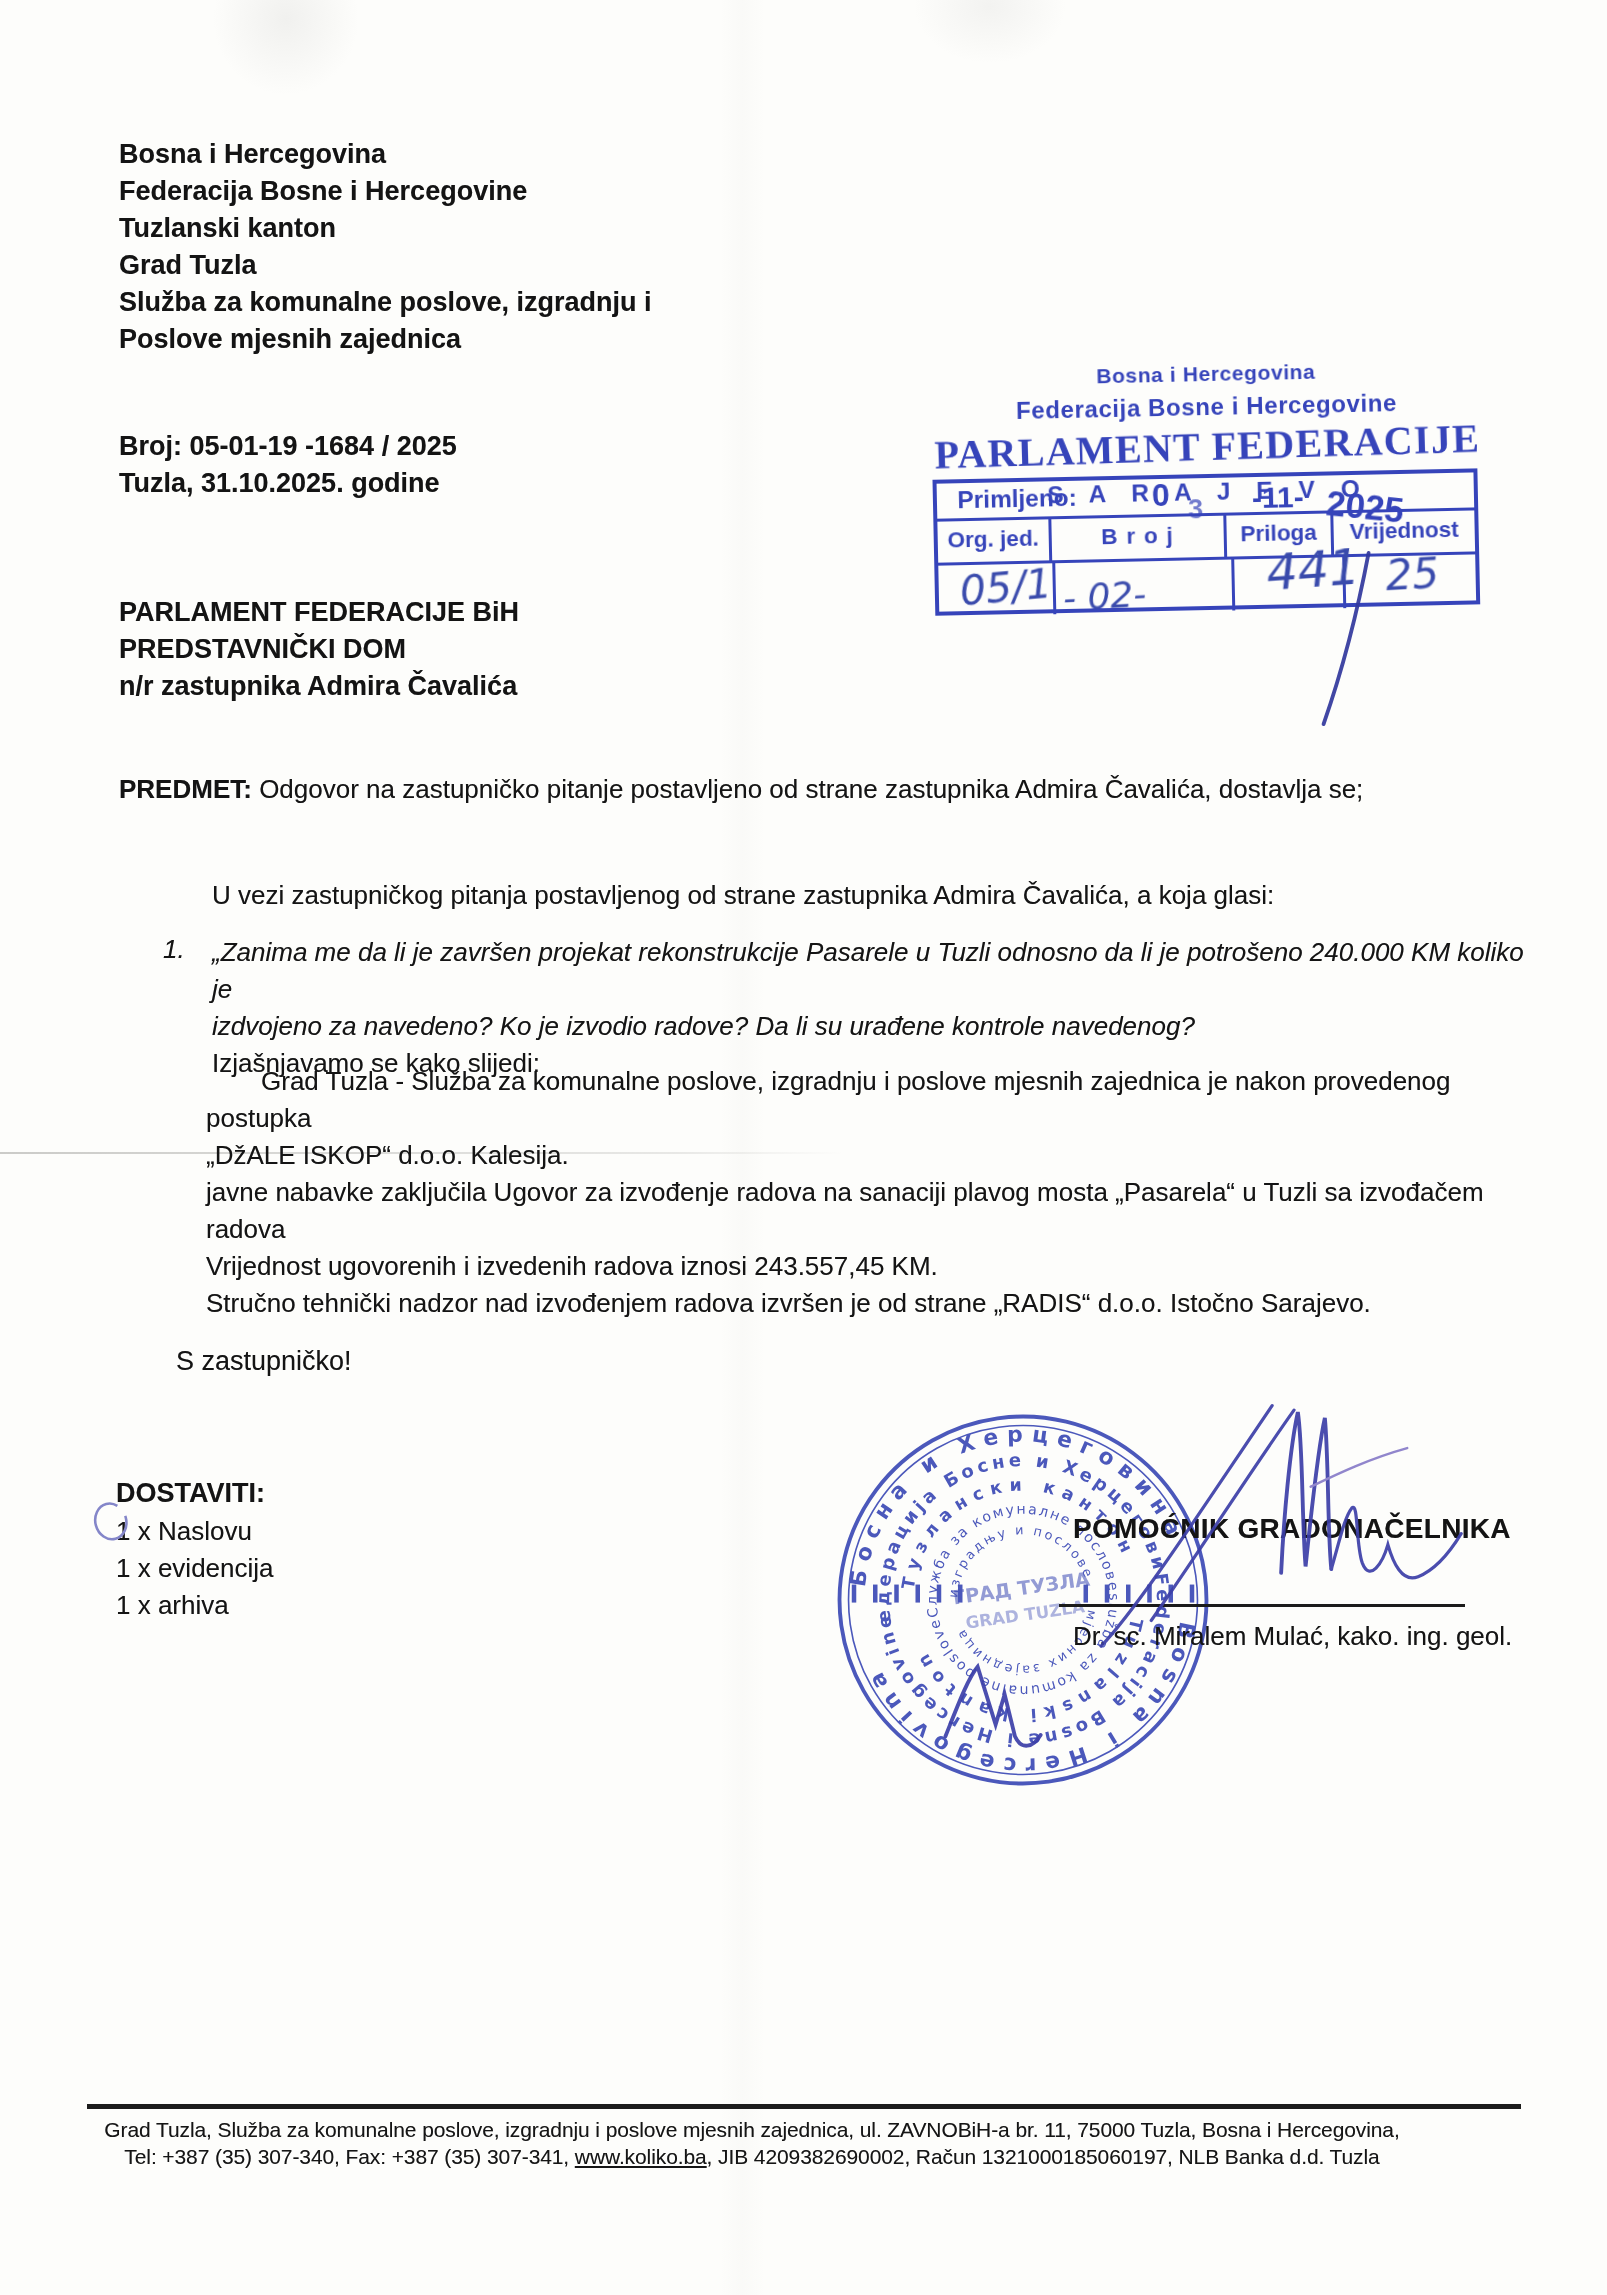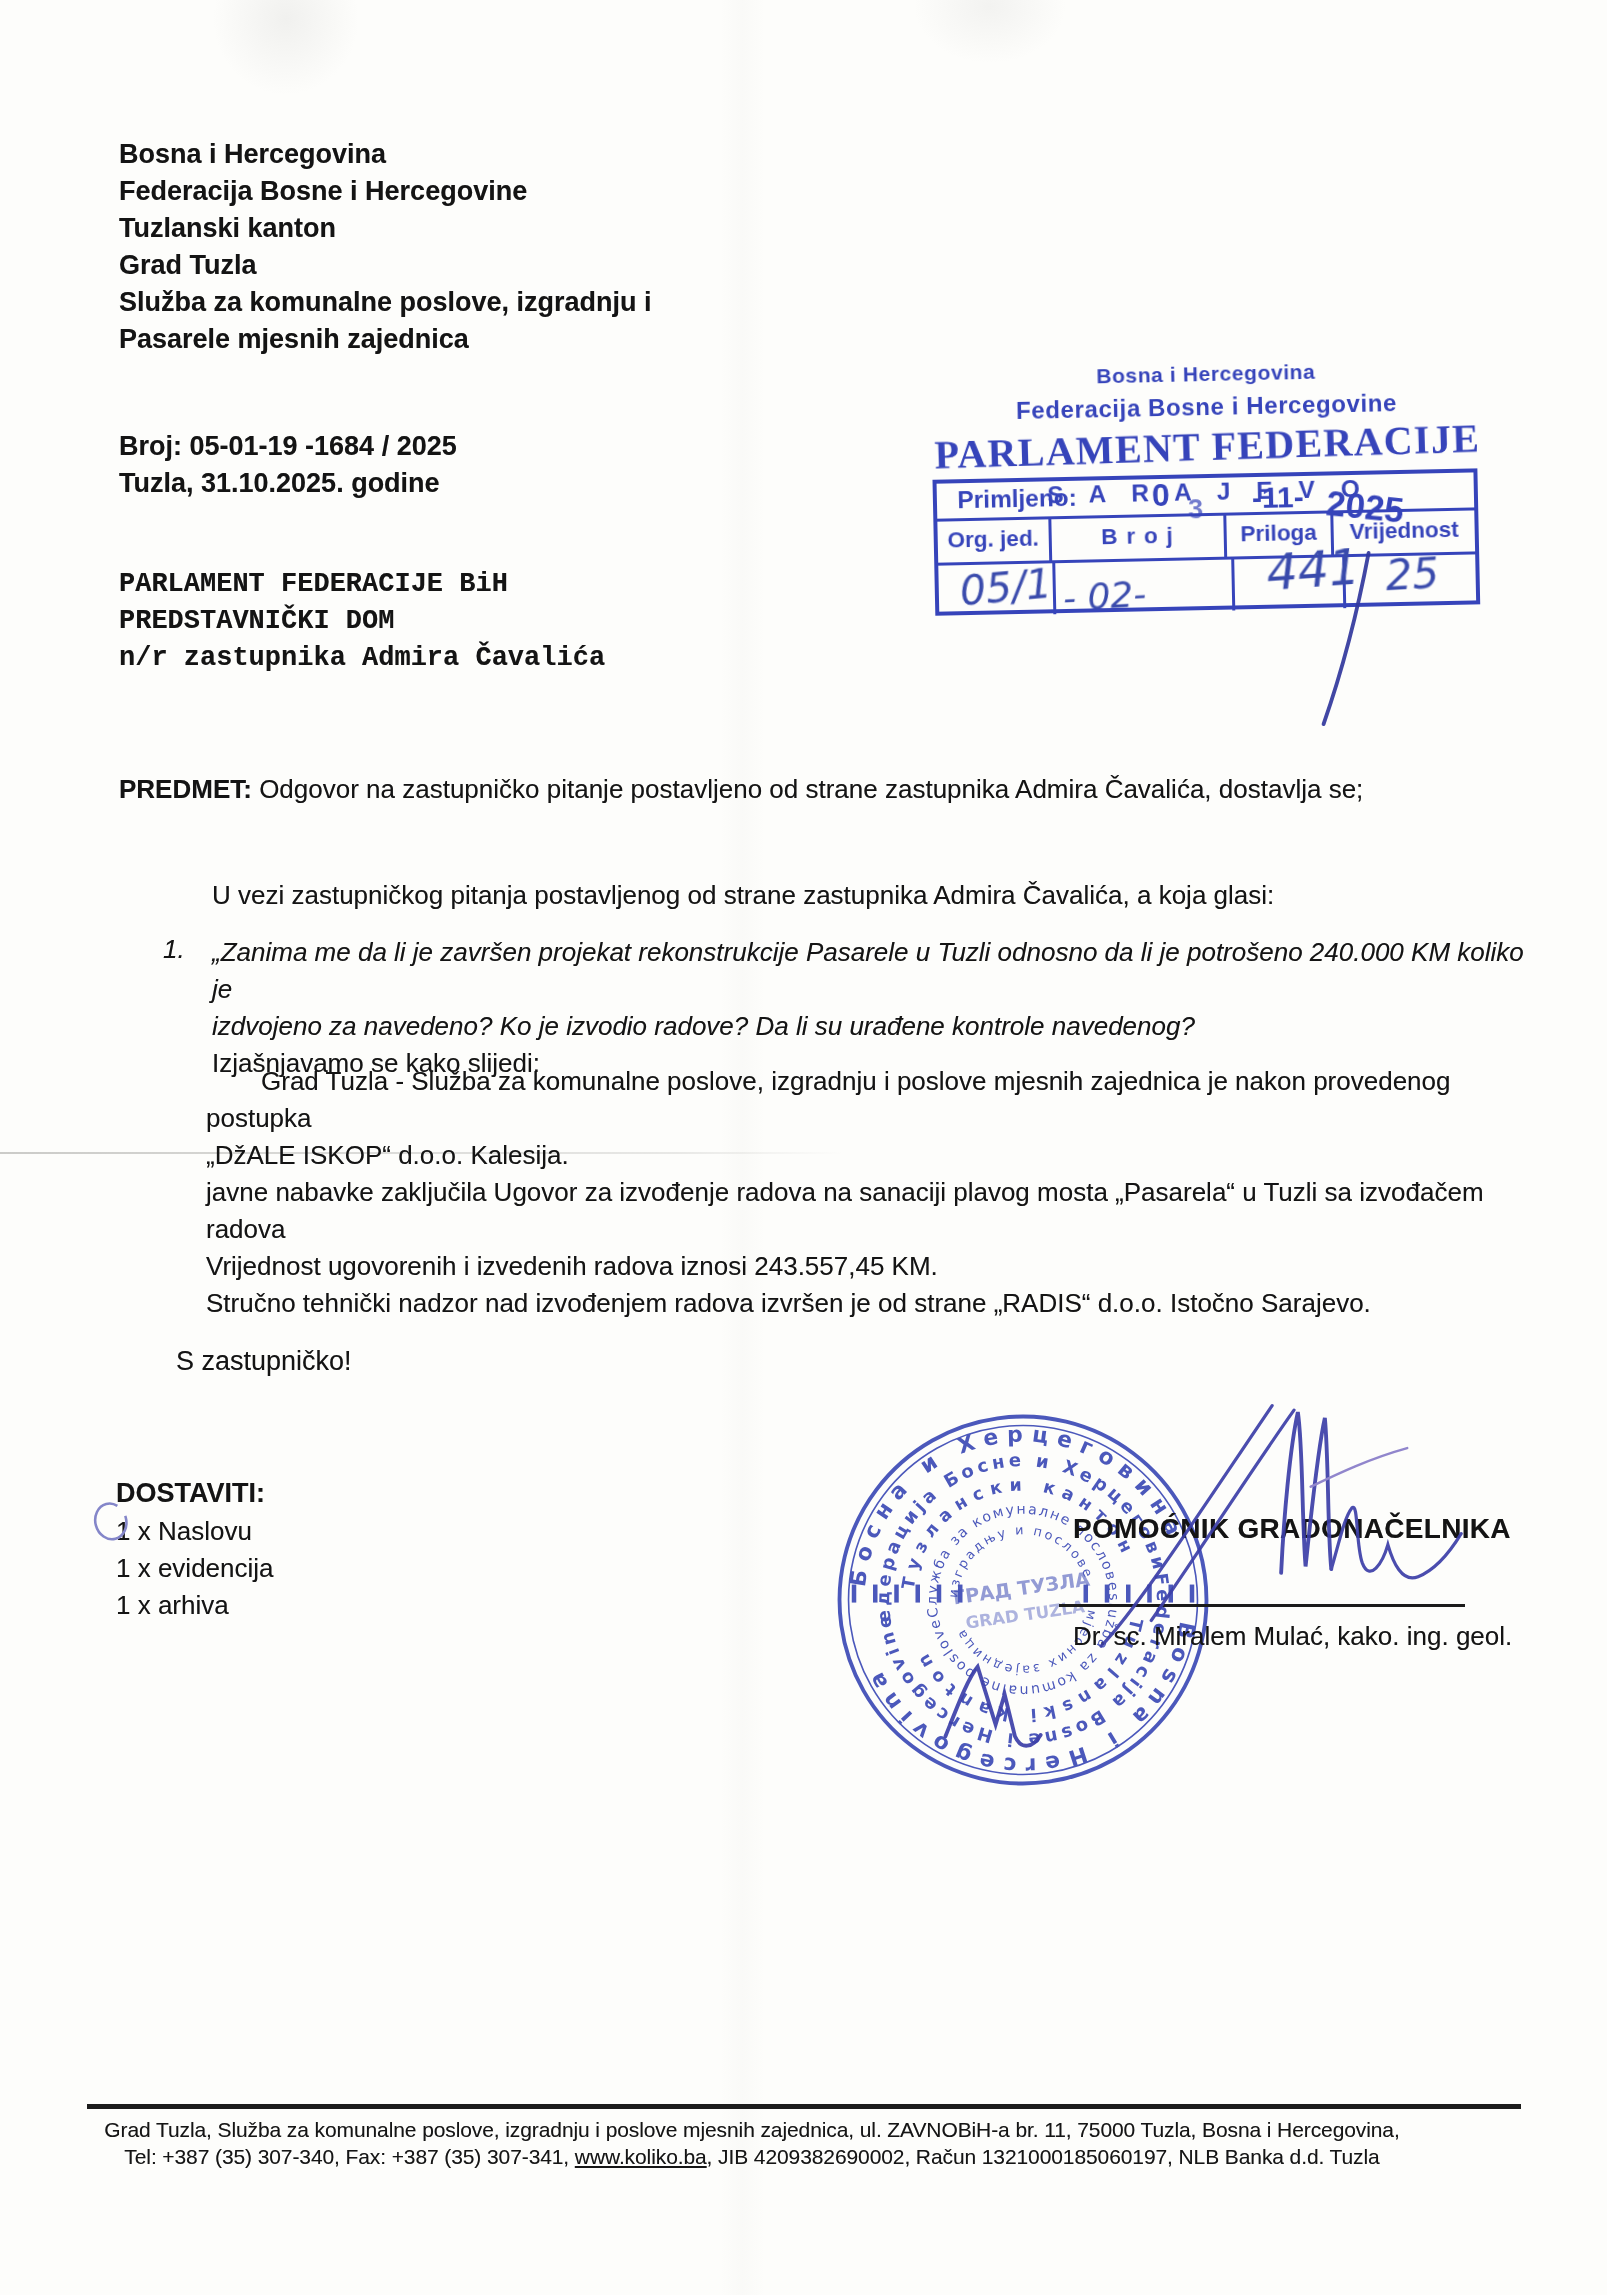--- a/index.html
+++ b/index.html
@@ -7,21 +7,21 @@
     width:1608px;height:2295px;position:relative;
     background:#fdfdfb;
     font-family:"Liberation Sans", sans-serif;
     color:#141414;overflow:hidden;
   }
   .abs{position:absolute;}
   .scan-text{text-shadow:0 0 0.6px rgba(20,20,20,.35);}
   .bold{font-weight:bold;}
   .sender{left:119px;top:136px;font-size:27px;line-height:37px;font-weight:bold;z-index:2;}
   .refblock{left:119px;top:428px;font-size:27px;line-height:37px;font-weight:bold;z-index:2;}
-  .recipient{left:119px;top:566px;font-size:27px;line-height:37px;font-weight:bold;z-index:2;font-family:Liberation Mono, monospace;}
+  .recipient{left:119px;top:594px;font-size:27px;line-height:37px;font-weight:bold;z-index:2;}
   .subject{left:119px;top:774px;width:1428px;font-size:26px;z-index:2;}
   .intro{left:212px;top:880px;width:1319px;font-size:26px;z-index:2;}
   .qnum{left:163px;top:934px;font-size:26px;font-style:italic;z-index:2;}
   .question{left:212px;top:934px;width:1325px;font-size:26px;line-height:37px;z-index:2;}
   .question .qline{font-style:italic;}
   .answer{left:206px;top:1063px;width:1306px;font-size:26px;line-height:37px;z-index:2;}
   .answer .aline:first-child{text-indent:55px;}
   .closing{left:176px;top:1346px;font-size:27px;z-index:2;}
   .dostaviti-title{left:116px;top:1478px;font-size:27px;font-weight:bold;z-index:2;}
   .dostaviti-items{left:116px;top:1513px;font-size:26px;line-height:37px;z-index:2;}
@@ -79,21 +79,21 @@
 <div class="abs smudge2"></div>
 <div class="abs streak"></div>
 <div class="abs crease"></div>
 
 <div class="abs sender scan-text">
   <div>Bosna i Hercegovina</div>
   <div>Federacija Bosne i Hercegovine</div>
   <div>Tuzlanski kanton</div>
   <div>Grad Tuzla</div>
   <div>Služba za komunalne poslove, izgradnju i</div>
-  <div>Pasarele mjesnih zajednica</div>
+  <div>Poslove mjesnih zajednica</div>
 </div>
 
 <div class="abs refblock scan-text">
   <div>Broj: 05-01-19 -1684 / 2025</div>
   <div>Tuzla, 31.10.2025. godine</div>
 </div>
 
 <div class="abs recipient scan-text">
   <div>PARLAMENT FEDERACIJE BiH</div>
   <div>PREDSTAVNIČKI DOM</div>

